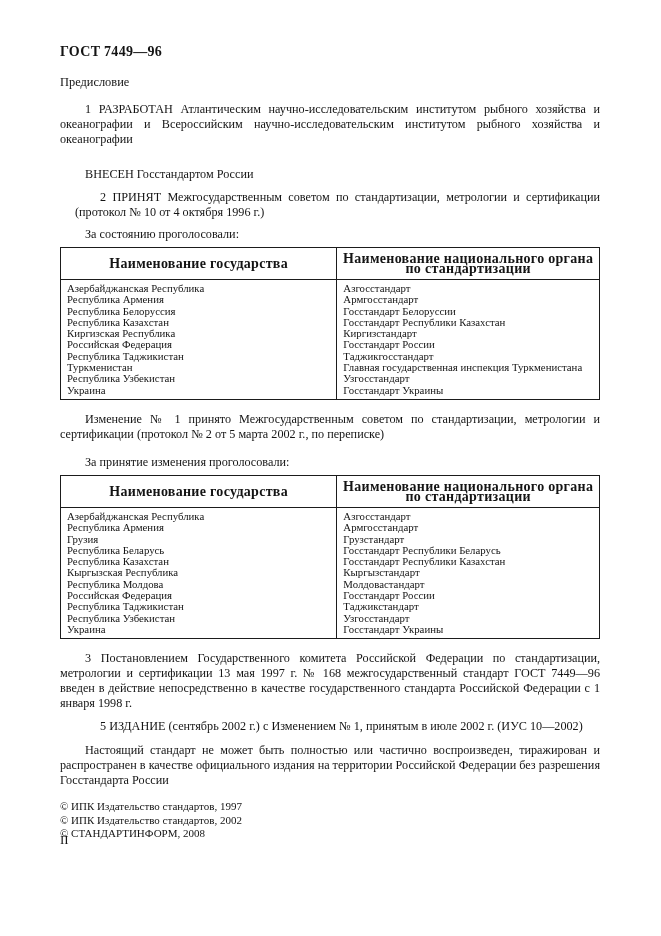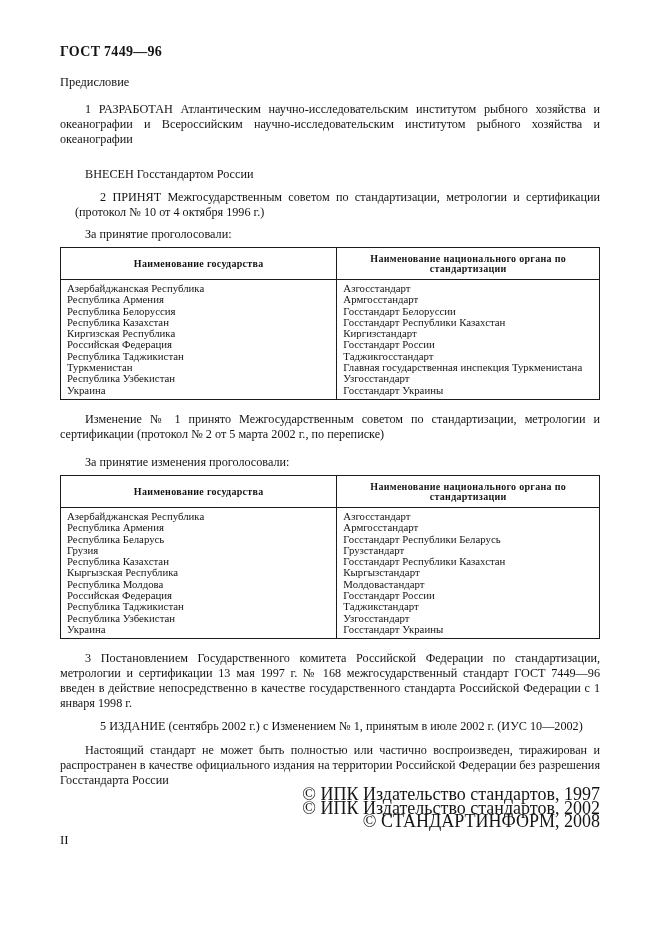--- a/index.html
+++ b/index.html
@@ -39,21 +39,21 @@
   p.mt13 { margin-top: 13px; }
   p.mt9  { margin-top: 9px; }
   table.vote-table {
     width: 100%;
     border-collapse: collapse;
     margin-top: 5px;
     table-layout: fixed;
   }
   table.vote-table { border: 1.6px solid #1b1b1b; }
   table.vote-table th {
-    font-size: 10px;
+    font-size: 14px;
     line-height: 10px;
     font-weight: bold;
     letter-spacing: 0.3px;
     text-align: center;
     vertical-align: middle;
     padding: 6px 4px 5px 4px;
     border-bottom: 1px solid #1b1b1b;
   }
   table.vote-table th:first-child,
   table.vote-table td:first-child {
@@ -64,23 +64,22 @@
     font-size: 10.8px;
     line-height: 11.3px;
     padding: 0 4px 0 6px;
     vertical-align: top;
     white-space: nowrap;
     overflow: hidden;
   }
   table.vote-table tbody tr:first-child td { padding-top: 3px; }
   table.vote-table tbody tr:last-child td { padding-bottom: 3px; font-family: Liberation Serif, serif; }
   .copyright-block {
-    margin-top: 0;
-    text-align: right;
-    font-size: 18px;
+    margin-top: 12px;
+    font-size: 11px;
     line-height: 13.6px;
   }
   .copyright-block .bold { font-weight: bold; }
   .page-number {
     position: absolute;
     left: 60px;
     bottom: 88px;
     font-size: 13px;
   }
 </style>
@@ -92,21 +91,21 @@
   <div class="doc-number">ГОСТ 7449—96</div>
 
   <div class="foreword-title">Предисловие</div>
 
   <p class="doc-par mt12">1 РАЗРАБОТАН Атлантическим научно-исследовательским институтом рыбного хозяйства и океанографии и Всероссийским научно-исследовательским институтом рыбного хозяйства и океанографии</p>
 
   <p class="doc-par mt20">ВНЕСЕН Госстандартом России</p>
 
   <p class="doc-par mt8">2 ПРИНЯТ Межгосударственным советом по стандартизации, метрологии и сертификации (протокол № 10 от 4 октября 1996 г.)</p>
 
-  <p class="doc-par mt7">За принятие проголосовали:</p>
+  <p class="doc-par mt7">За состоянию проголосовали:</p>
 
   <table class="vote-table">
     <thead>
       <tr>
         <th>Наименование государства</th>
         <th>Наименование национального органа по стандартизации</th>
       </tr>
     </thead>
     <tbody>
         <tr>
@@ -166,26 +165,26 @@
     <tbody>
         <tr>
           <td>Азербайджанская Республика</td>
           <td>Азгосстандарт</td>
         </tr>
         <tr>
           <td>Республика Армения</td>
           <td>Армгосстандарт</td>
         </tr>
         <tr>
+          <td>Грузия</td>
+          <td>Грузстандарт</td>
+        </tr>
+        <tr>
           <td>Республика Беларусь</td>
           <td>Госстандарт Республики Беларусь</td>
-        </tr>
-        <tr>
-          <td>Грузия</td>
-          <td>Грузстандарт</td>
         </tr>
         <tr>
           <td>Республика Казахстан</td>
           <td>Госстандарт Республики Казахстан</td>
         </tr>
         <tr>
           <td>Кыргызская Республика</td>
           <td>Кыргызстандарт</td>
         </tr>
         <tr>

